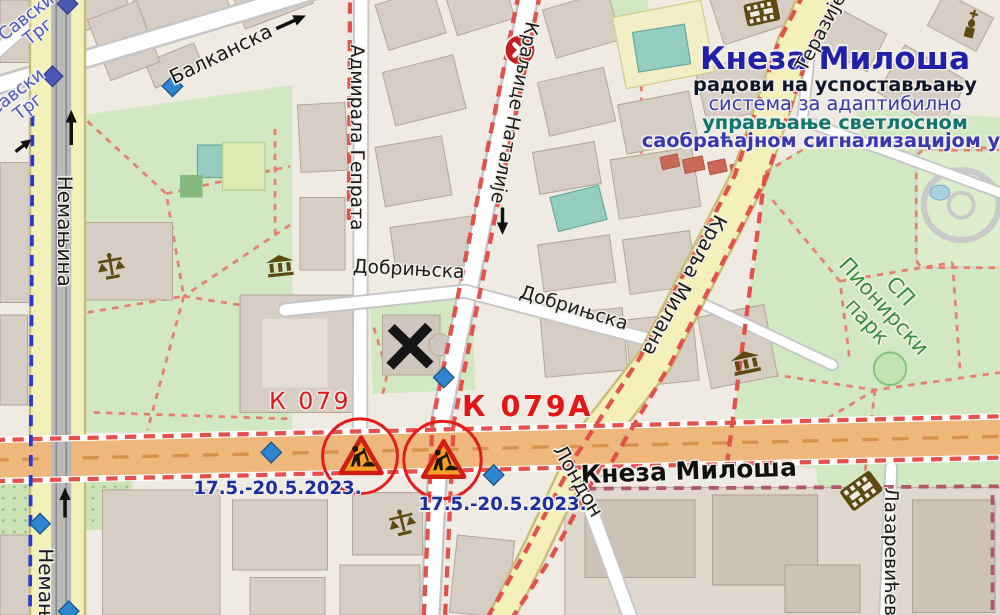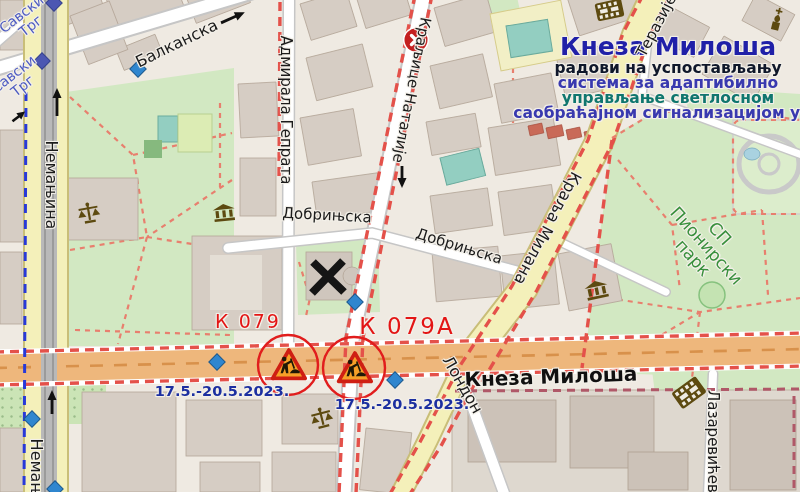--- a/index.html
+++ b/index.html
@@ -303,26 +303,26 @@
     <use href="#i-sign" transform="translate(270,347) scale(0.86)"></use>
   </g>
   <g>
     <circle cx="354" cy="368" r="31" fill="none" stroke="#e11d1d" stroke-width="2.4"></circle>
     <use href="#i-sign" transform="translate(336,350) scale(0.86)"></use>
   </g>
 </svg>
 
 <div class="lbl" style="left:668px;top:47px;font-size:25px;font-weight:800;color:#2020a8">Кнеза Милоша</div>
 <div class="lbl" style="left:668px;top:68px;font-size:15.5px;font-weight:600;color:#0f172a">радови на успостављању</div>
-<div class="lbl" style="left:668px;top:83px;font-size:15.5px;font-weight:700;color:#3939af">система за адаптибилно</div>
+<div class="lbl" style="left:668px;top:83px;font-size:15.5px;font-weight:400;color:#3939af">система за адаптибилно</div>
 <div class="lbl" style="left:668px;top:98px;font-size:15.5px;font-weight:600;color:#0f766e">управљање светлосном</div>
 <div class="lbl" style="left:697px;top:113px;font-size:15.5px;font-weight:600;color:#3939af">саобраћајном сигнализацијом у Београд</div>
 
 <div class="lbl" style="left:248px;top:322px;font-size:19px;font-weight:400;color:#e31515;letter-spacing:2px">К 079</div>
-<div class="lbl" style="left:407px;top:326px;font-size:23px;font-weight:400;color:#e31515;letter-spacing:2px">К 079А</div>
+<div class="lbl" style="left:422px;top:326px;font-size:23px;font-weight:700;color:#e31515;letter-spacing:2px">К 079А</div>
 <div class="lbl" style="left:222px;top:392px;font-size:14.5px;font-weight:700;color:#1c2fa0">17.5.-20.5.2023.</div>
 <div class="lbl" style="left:402px;top:405px;font-size:14.5px;font-weight:700;color:#1c2fa0">17.5.-20.5.2023.</div>
 
 <div class="lbl" style="left:551px;top:377px;--r:-2deg;font-size:20px;font-weight:700;color:#101010">Кнеза Милоша</div>
 <div class="lbl" style="left:177px;top:44px;--r:-26deg;font-size:16px">Балканска</div>
 <div class="lbl" style="left:285px;top:110px;--r:90deg;font-size:15px">Адмирала Гепрата</div>
 <div class="lbl" style="left:411px;top:90px;--r:101deg;font-size:15px">Краљице Наталије</div>
 <div class="lbl" style="left:327px;top:216px;--r:3deg;font-size:15px">Добрињска</div>
 <div class="lbl" style="left:459px;top:247px;--r:17deg;font-size:15px">Добрињска</div>
 <div class="lbl" style="left:547px;top:228px;--r:118deg;font-size:16px">Краља Милана</div>

